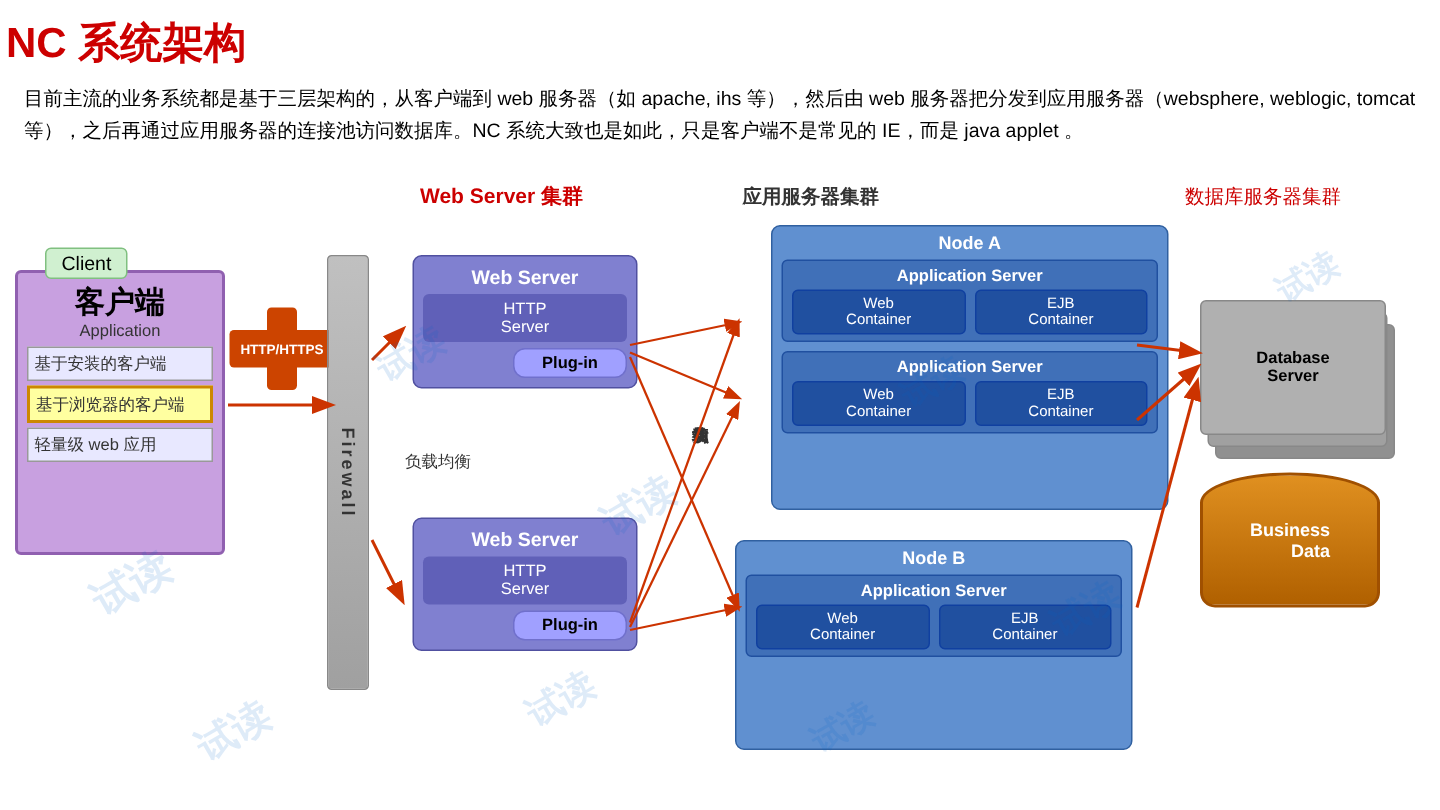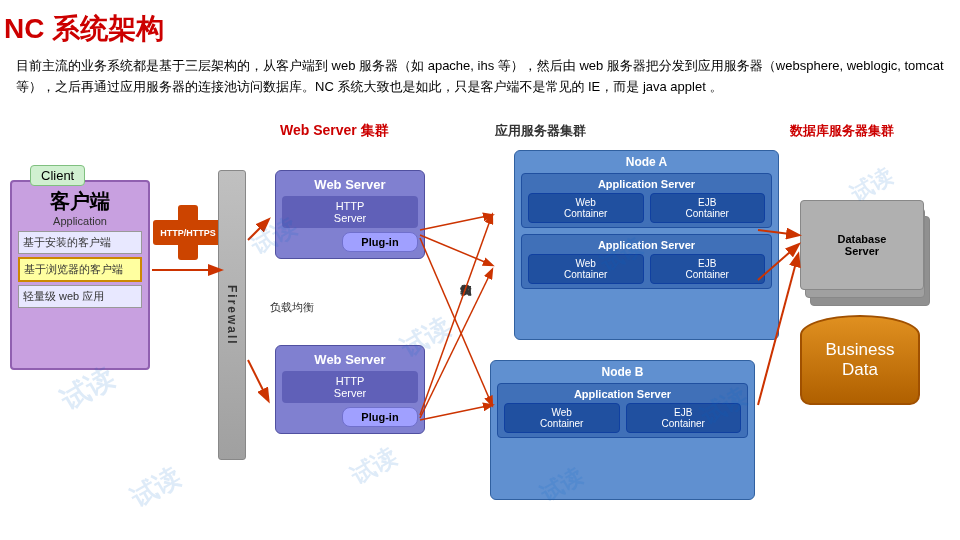--- a/index.html
+++ b/index.html
@@ -226,24 +226,24 @@
       justify-content: center;
       flex-direction: column;
     }
     .db-label {
       font-size: 11px;
       font-weight: bold;
       color: #000;
       text-align: center;
     }
     .business-label {
-      font-size: 17px;
-      font-weight: normal;
-      color: #fff;
-      text-align: center;
+      font-size: 12px;
+      font-weight: bold;
+      color: #fff;
+      text-align: right;
     }
 
     
     .arrows-svg {
       position: absolute;
       top: 0;
       left: 0;
       width: 960px;
       height: 420px;
       pointer-events: none;
@@ -265,21 +265,21 @@
       font-size: 13px;
       color: #333;
       font-weight: bold;
     }
     .label-dbserver {
       position: absolute;
       left: 790px;
       top: 2px;
       font-size: 13px;
       color: #cc0000;
-      font-weight: bold;
+      font-weight: normal;
     }
 
     
     .fanout-label {
       position: absolute;
       left: 458px;
       top: 155px;
       font-size: 11px;
       color: #333;
       writing-mode: vertical-rl;

